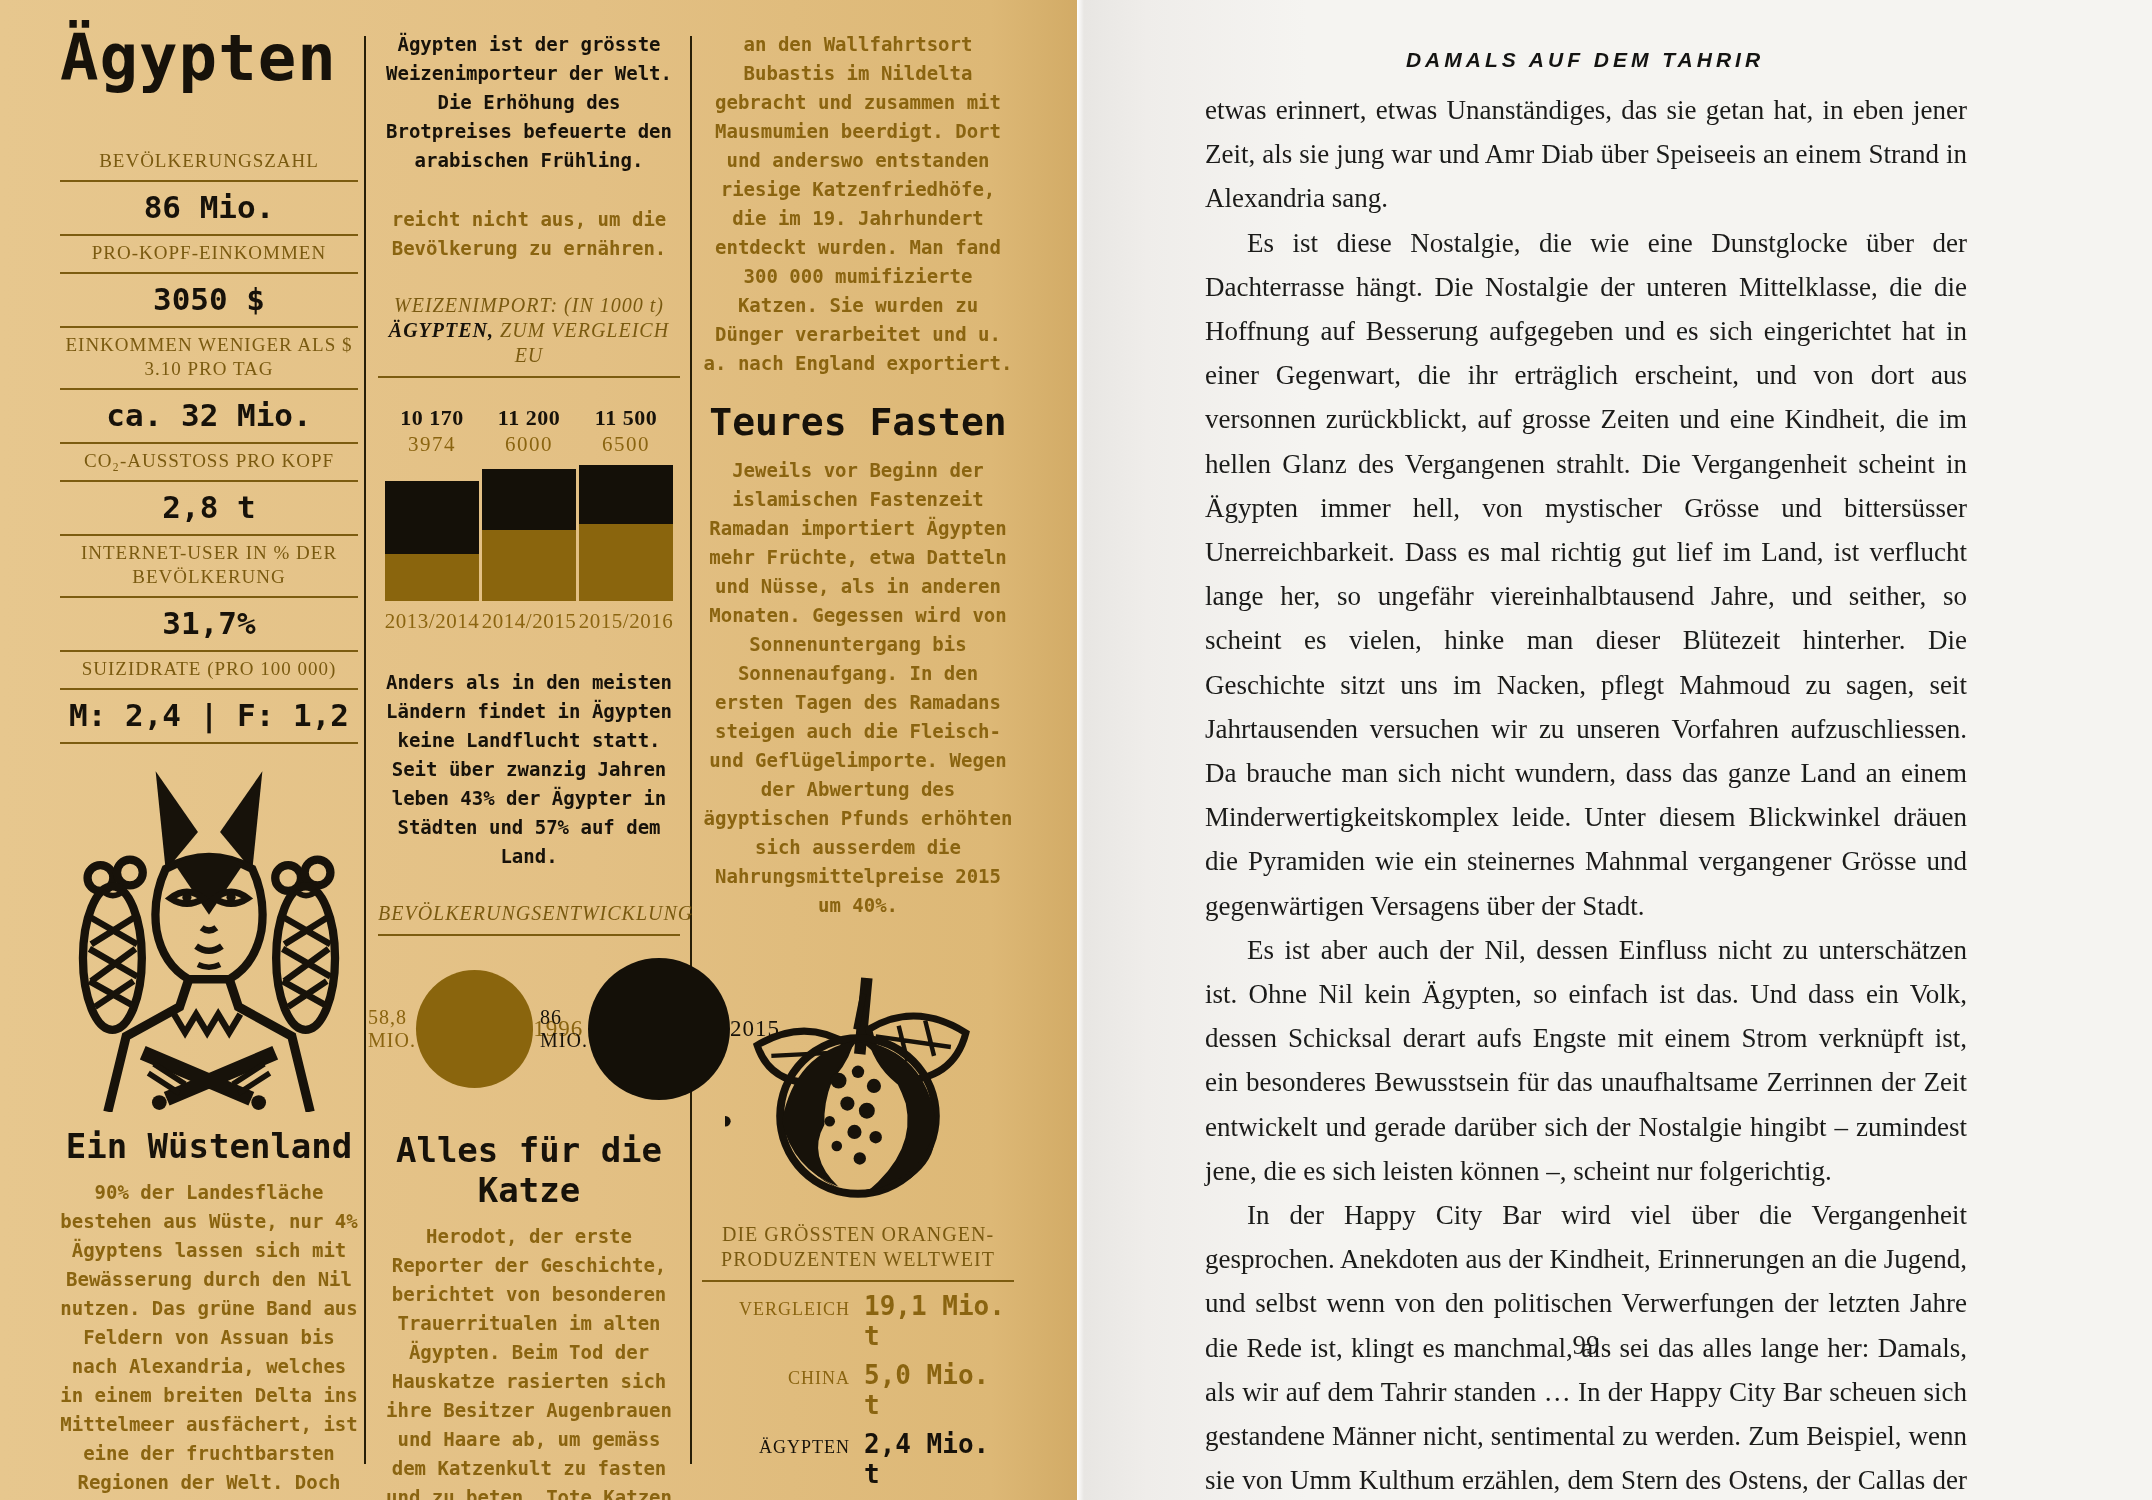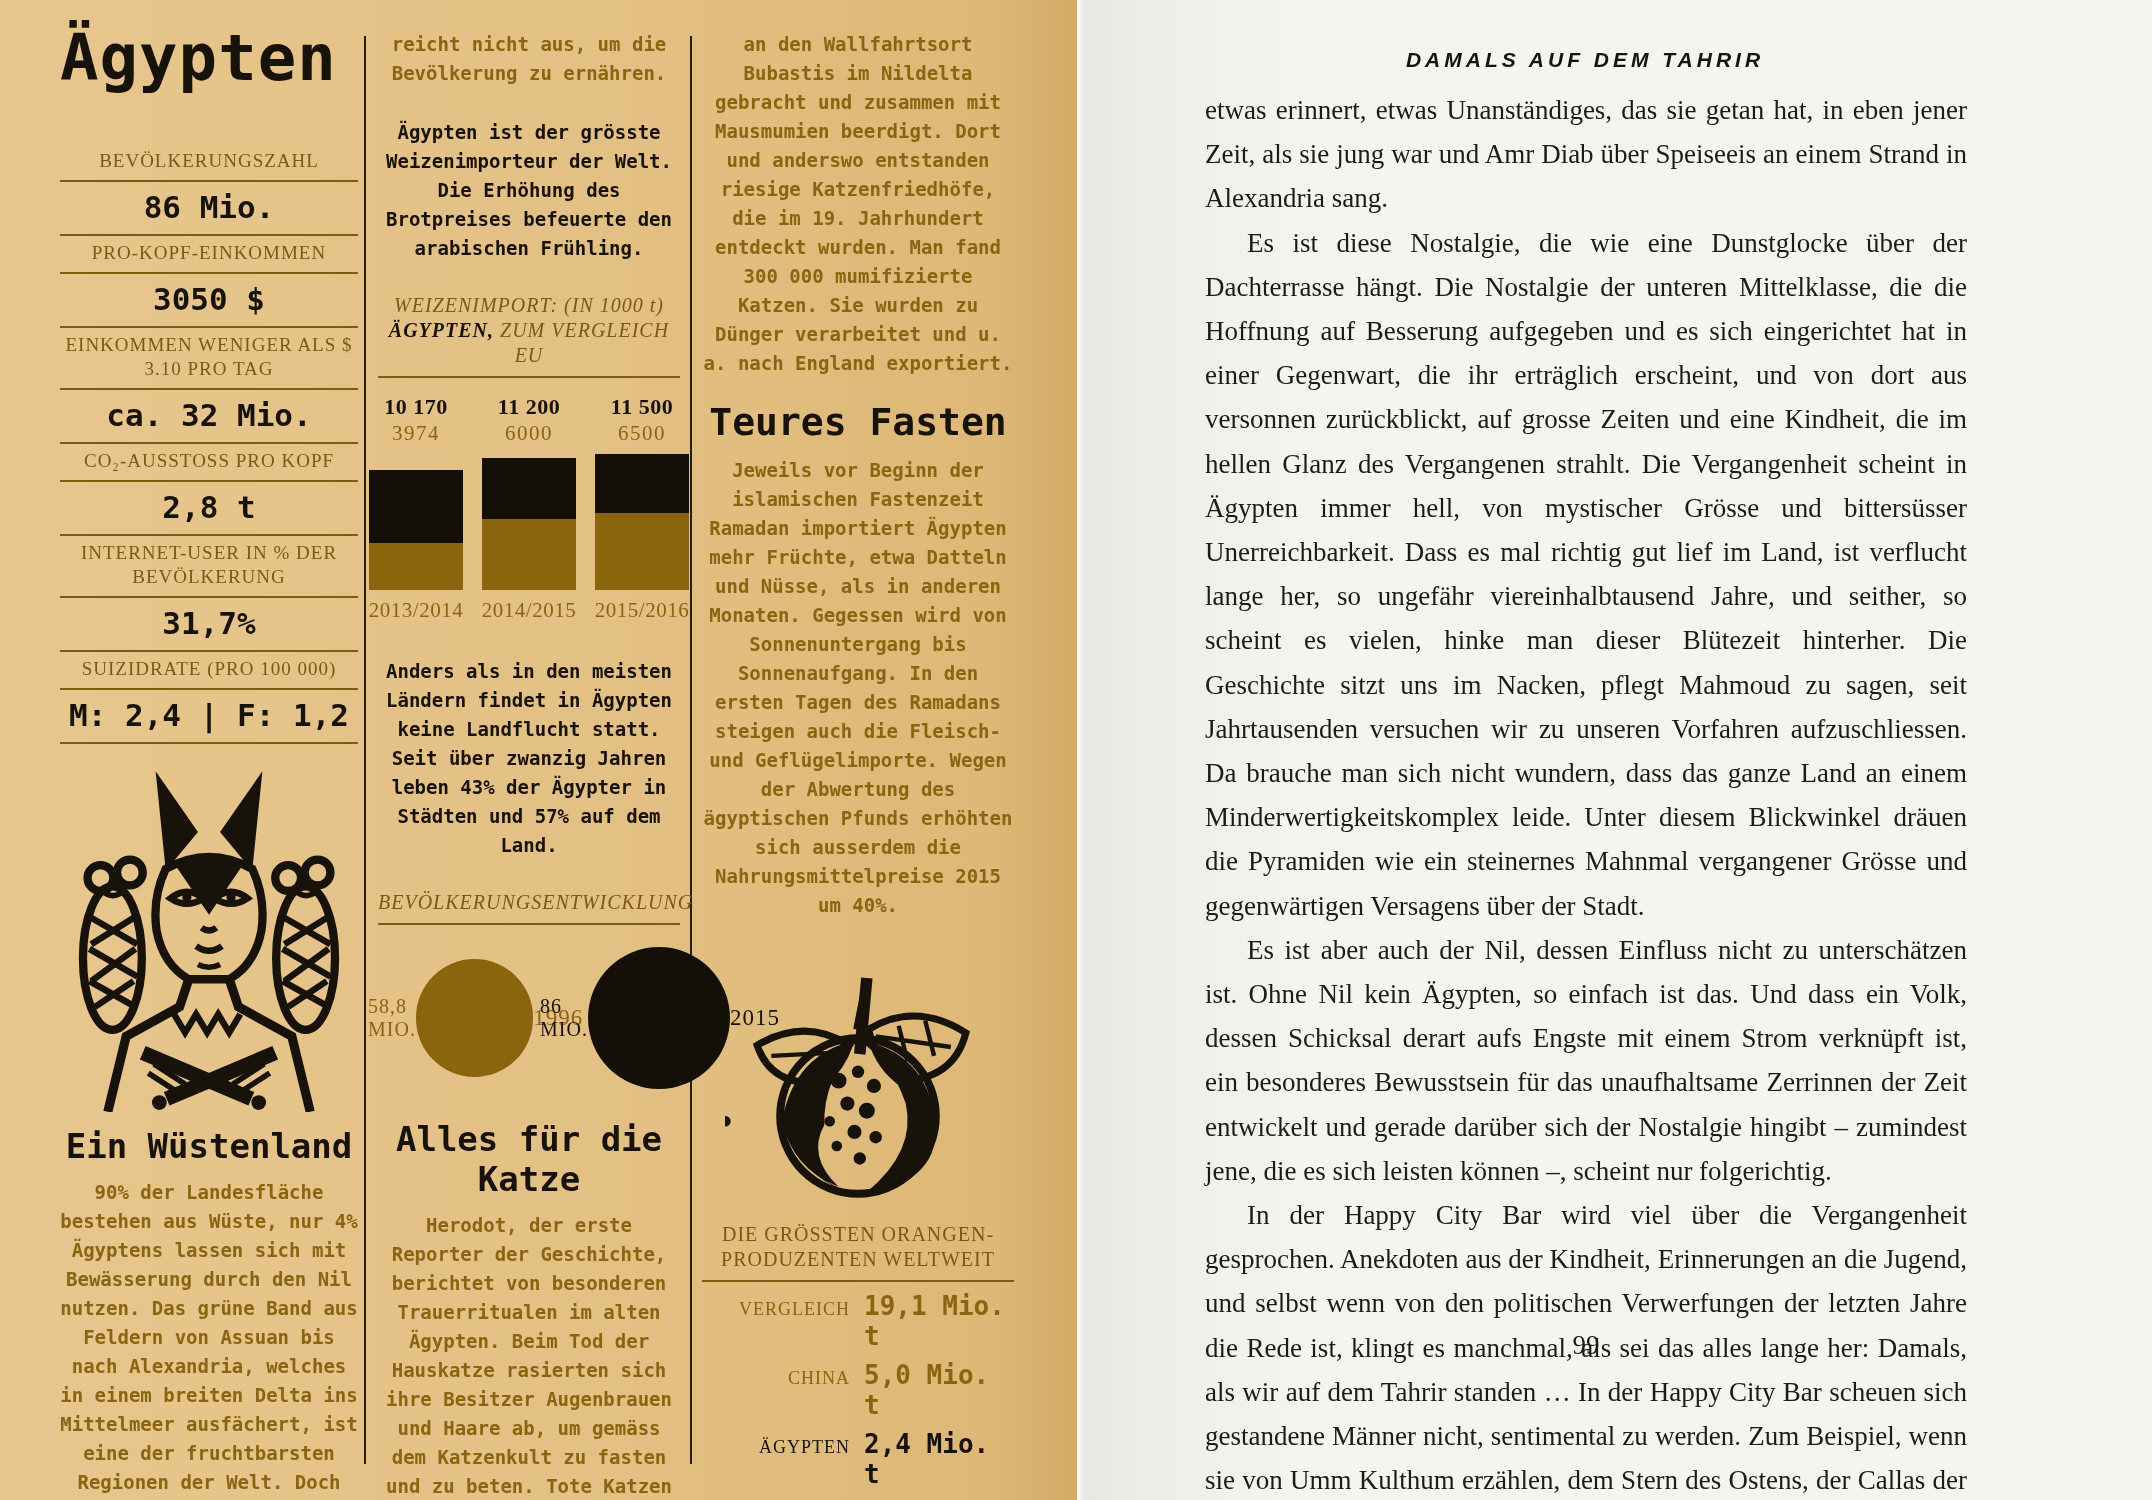--- a/index.html
+++ b/index.html
@@ -32,21 +32,21 @@
   .ig-h2{font-size:34px;line-height:40px;color:#17120a;text-align:center;margin-top:10px;}
   .ig-h2.big{font-size:38px;line-height:44px;}
   .brown-para{font-size:19px;line-height:29px;color:#8a6410;text-align:center;margin-top:12px;}
   .black-para{font-size:19px;line-height:29px;color:#17120a;text-align:center;}
 
   .chart-label{margin-top:30px;text-align:center;font-size:20px;line-height:25px;
     color:#7a5a10;letter-spacing:1px;border-bottom:2px solid #7c5c10;padding-bottom:8px;font-style:italic;}
   .chart-label .dark{color:#17120a;font-weight:700;}
   .chart-label .l1{font-weight:400;}
 
-  .wheat-chart{display:flex;justify-content:center;gap:19px;margin-top:16px;}
+  .wheat-chart{display:flex;justify-content:center;gap:3px;margin-top:27px;}
   .wheat-col{width:94px;display:flex;flex-direction:column;align-items:center;}
   .val-black{font-size:22px;font-weight:700;color:#17120a;letter-spacing:0.5px;}
   .val-brown{font-size:21px;color:#8a6410;margin-top:1px;}
   .wheat-bar{width:94px;height:136px;display:flex;flex-direction:column;justify-content:flex-end;margin-top:8px;}
   .seg{width:100%;}
   .wheat-x{font-size:21px;color:#8a6410;margin-top:8px;letter-spacing:0.5px;}
 
   .pop-chart{display:flex;justify-content:center;gap:22px;margin-top:14px;}
   .pop-col{display:flex;flex-direction:row;align-items:center;width:150px;}
   .pop-label{font-size:20px;letter-spacing:1px;}
@@ -147,22 +147,22 @@
         <circle cx="96" cy="372" r="8" fill="#17120a" stroke="none"></circle>
         <circle cx="204" cy="372" r="8" fill="#17120a" stroke="none"></circle>
       </svg>
     </div>
 
     <div class="pixel ig-h2">Ein Wüstenland</div>
     <div class="pixel brown-para">90% der Landesfläche bestehen aus Wüste, nur 4% Ägyptens lassen sich mit Bewässerung durch den Nil nutzen. Das grüne Band aus Feldern von Assuan bis nach Alexandria, welches in einem breiten Delta ins Mittelmeer ausfächert, ist eine der fruchtbarsten Regionen der Welt. Doch die Ernte</div>
   </div>
 
   <div class="col col2">
+    <div class="pixel black-para" style="margin-top:30px">Ägypten ist der grösste Weizenimporteur der Welt. Die Erhöhung des Brotpreises befeuerte den arabischen Frühling.</div>
     <div class="pixel brown-para" style="margin-top:30px">reicht nicht aus, um die Bevölkerung zu ernähren.</div>
-    <div class="pixel black-para" style="margin-top:30px">Ägypten ist der grösste Weizenimporteur der Welt. Die Erhöhung des Brotpreises befeuerte den arabischen Frühling.</div>
 
     <div class="serifcaps chart-label">
       <span class="l1">WEIZENIMPORT: (IN 1000 t)</span><br>
       <span class="dark">ÄGYPTEN,</span><span> ZUM VERGLEICH EU</span>
     </div>
 
     <div class="wheat-chart">
       <div class="wheat-col">
         <div class="val-black serifcaps">10 170</div>
         <div class="val-brown serifcaps">3974</div>

